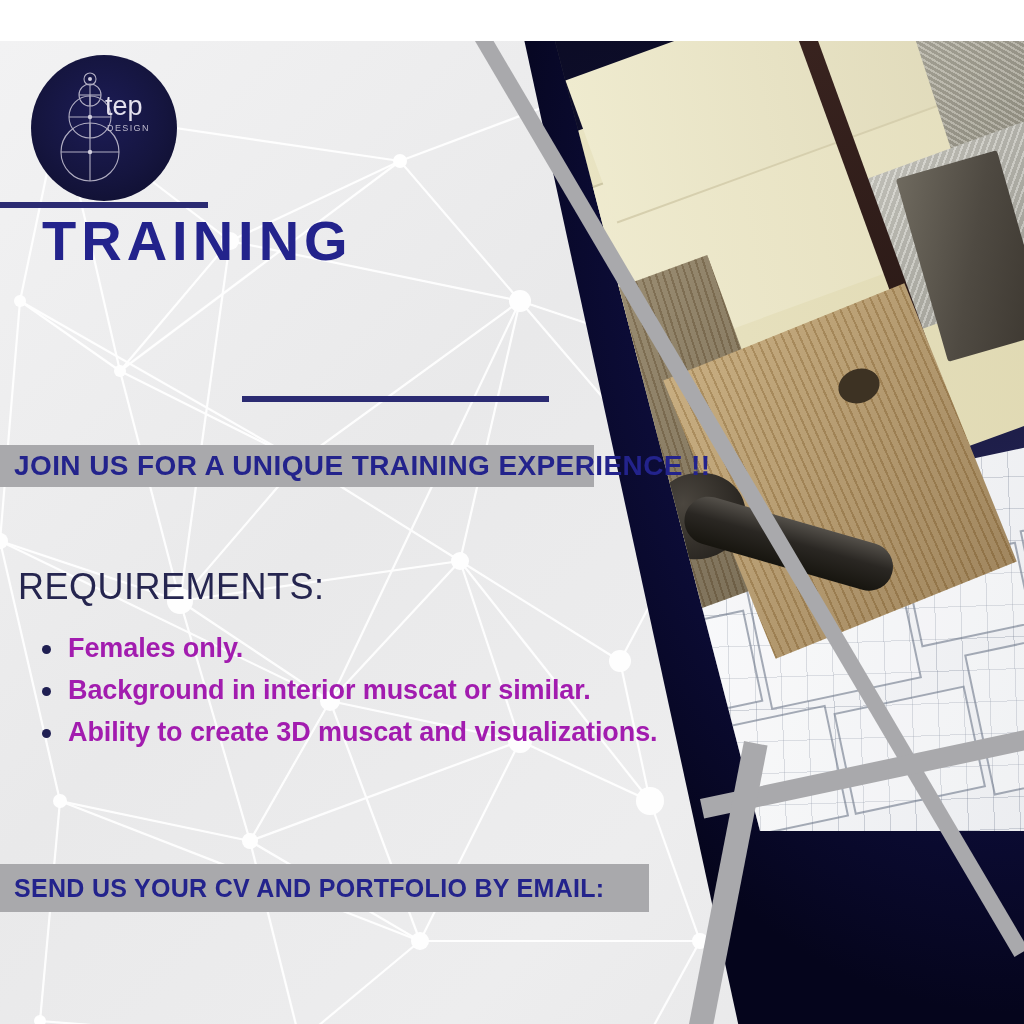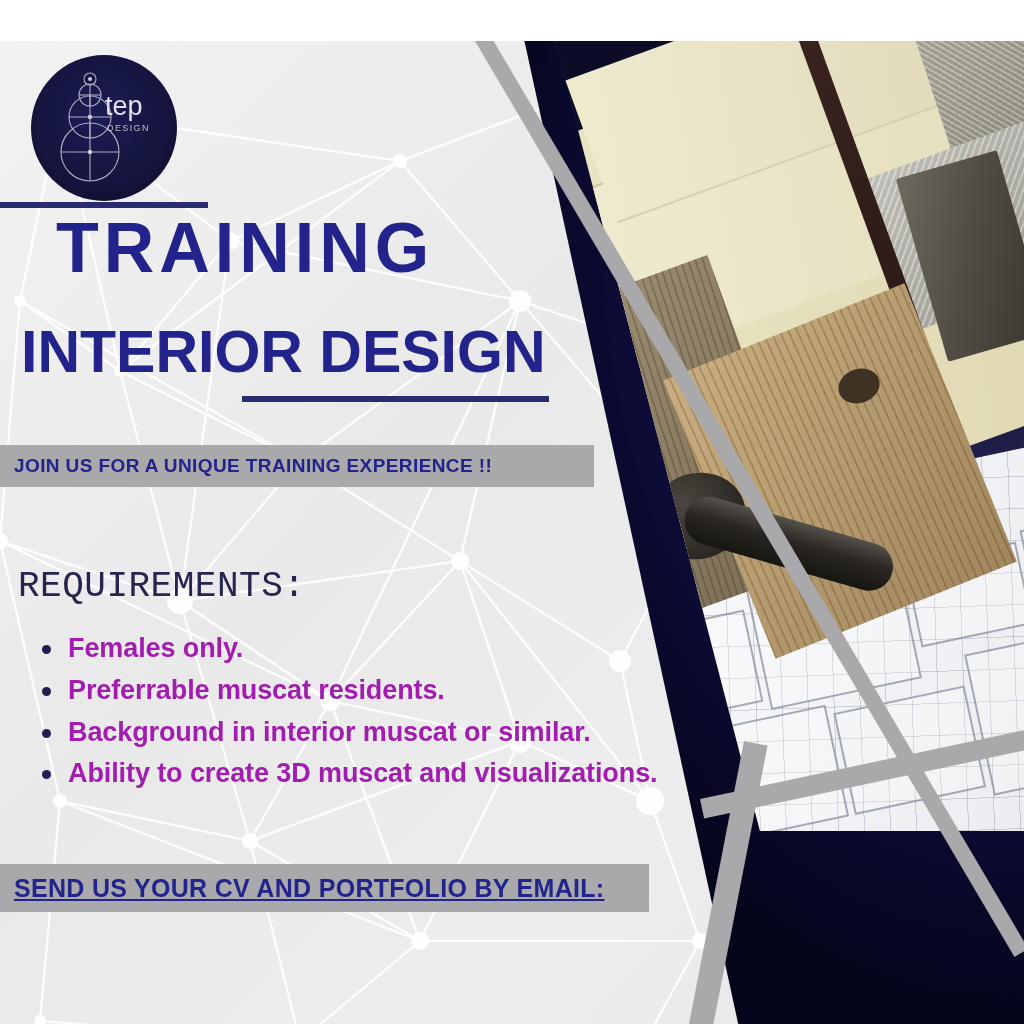--- a/index.html
+++ b/index.html
@@ -238,22 +238,22 @@
 
   
   .rule-top {
     position: absolute;
     left: 0; top: 161px;
     width: 208px; height: 6px;
     background: #2b2b72;
   }
   .title-main {
     position: absolute;
-    left: 56px; top: 172px;
-    font-size: 70px;
+    left: 42px; top: 172px;
+    font-size: 56px;
     font-weight: 700;
     letter-spacing: 5px;
     color: #23238c;
     line-height: 1;
     white-space: nowrap;
   }
   .title-sub {
     position: absolute;
     left: 21px; top: 282px;
     font-size: 59px;
@@ -285,40 +285,38 @@
   .band-send {
     left: 0; top: 823px;
     width: 649px; height: 48px;
   }
   .band-text {
     color: #23238c;
     font-weight: 700;
     white-space: nowrap;
   }
   .band-join .band-text {
-    font-size: 19px;
+    font-size: 28px;
     letter-spacing: .4px;
     margin-left: 14px;
   }
   .band-send .band-text {
     font-size: 25px;
     letter-spacing: .3px;
     margin-left: 14px;
-    text-decoration: underline;
   }
 
   
   .req-title {
     position: absolute;
     left: 18px; top: 525px;
     font-size: 36px;
     font-weight: 400;
     letter-spacing: .5px;
     color: #25254f;
-    font-family: Liberation Mono, monospace;
   }
   .req-list {
     position: absolute;
     left: 36px; top: 590px;
     width: 680px;
     margin: 0;
     padding: 0;
     list-style: none;
   }
   .req-list li {
@@ -488,31 +486,29 @@
         <circle cx="59" cy="97" r="2.2"></circle>
         <circle cx="59" cy="24" r="2"></circle>
       </g>
       <text x="74" y="60" font-family="'Liberation Sans',sans-serif" font-size="27" fill="#e4e1ee">tep</text>
       <text x="76" y="76" font-family="'Liberation Sans',sans-serif" font-size="9" letter-spacing="1.4" fill="#bdb9cc">DESIGN</text>
     </svg>
   </div>
 
   <div class="rule-top"></div>
   <div class="title-main">TRAINING</div>
-  <div class="title-sub">INTERIOR DESIGN</div>
   <div class="rule-bottom"></div>
 
   <div class="band band-join">
     <span class="band-text">JOIN US FOR A UNIQUE TRAINING EXPERIENCE !!</span>
   </div>
 
   <div class="req-title">REQUIREMENTS:</div>
   <ul class="req-list">
     <li>Females only.</li>
-    <li>Preferrable muscat residents.</li>
     <li>Background in interior muscat or similar.</li>
     <li>Ability to create 3D muscat and visualizations.</li>
   </ul>
 
   <div class="band band-send">
     <span class="band-text">SEND US YOUR CV AND PORTFOLIO BY EMAIL:</span>
   </div>
 
 
 </div>

